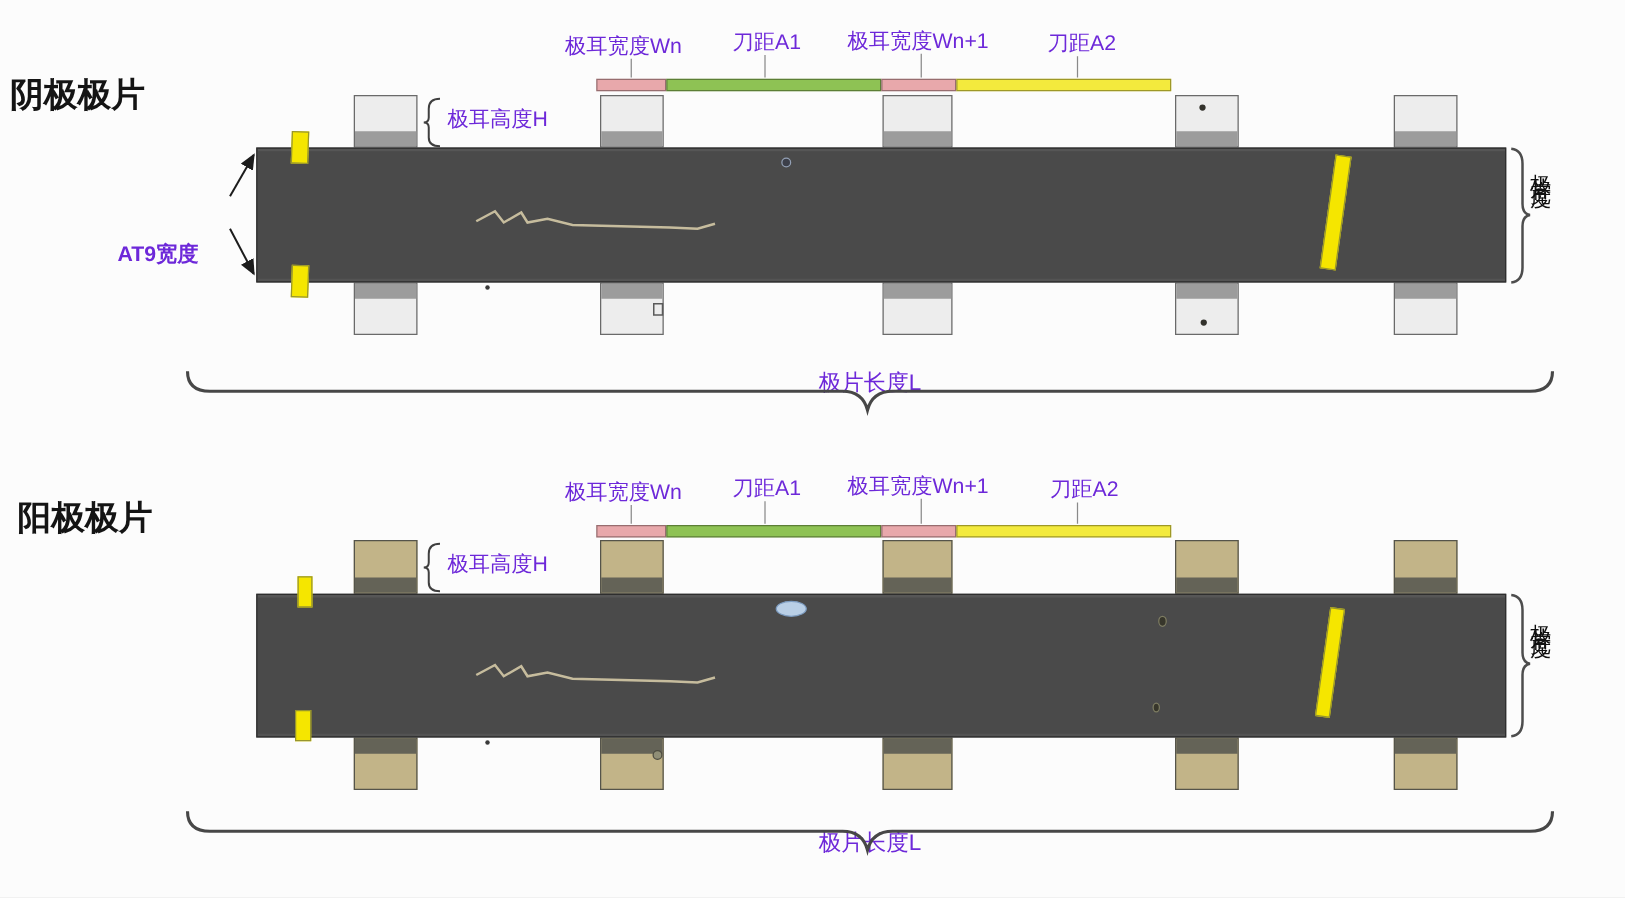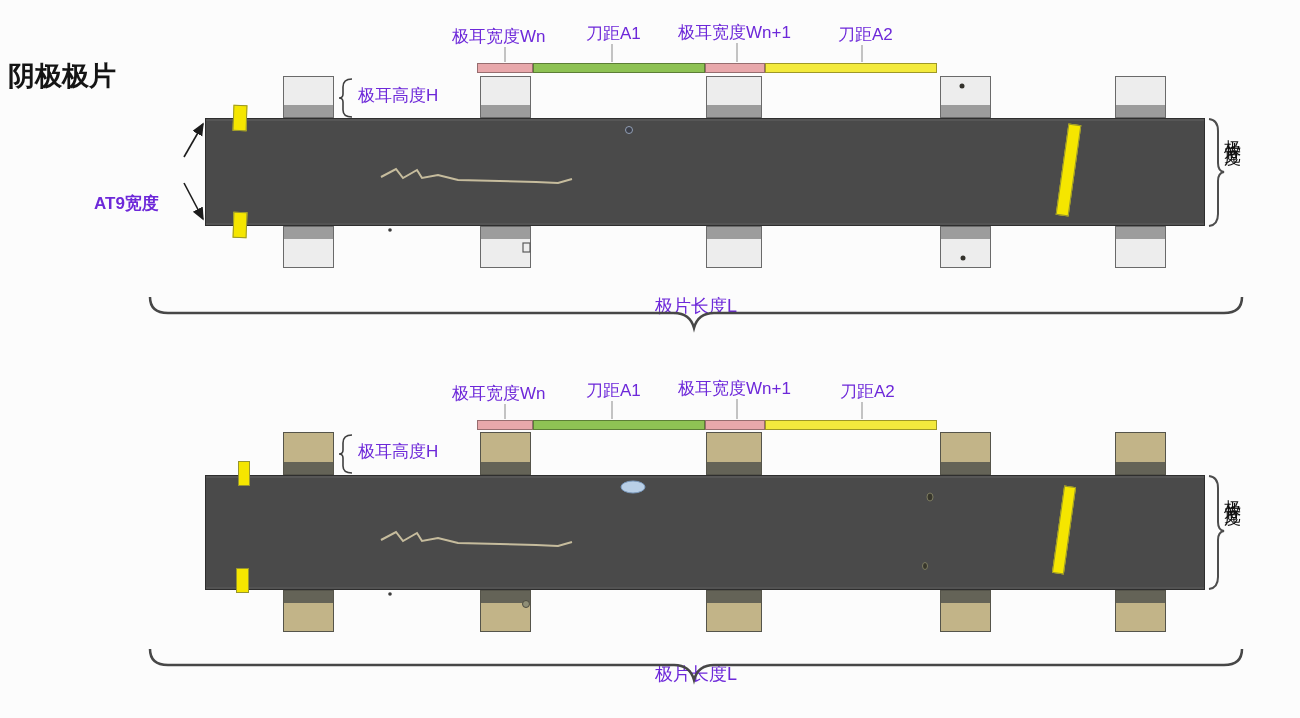--- a/index.html
+++ b/index.html
@@ -109,20 +109,21 @@
     <div class="tape" style="left:1062px;top:124px;width:13px;height:92px;transform:rotate(8deg);"></div>
 
     <div class="lbl" style="left:358px;top:86px;">极耳高度H</div>
     <div class="lbl bold" style="left:94px;top:164px;margin-top:30px;">AT9宽度</div>
     <div class="vtext" style="left:1224px;top:126px;">极片宽度</div>
     <div class="lbl big" style="left:655px;top:272px;">极片长度L</div>
   </div>
 
   <div class="group anode">
 
+    <div class="title" style="left:14px;top:396px;">阳极极片</div>
 
     <div class="bar pink" style="left:477px;width:56px;"></div>
     <div class="bar green" style="left:533px;width:172px;"></div>
     <div class="bar pink" style="left:705px;width:60px;"></div>
     <div class="bar yellow" style="left:765px;width:172px;"></div>
 
     <div class="lbl" style="left:452px;top:384px;">极耳宽度Wn</div>
     <div class="lbl" style="left:586px;top:381px;">刀距A1</div>
     <div class="lbl" style="left:678px;top:379px;">极耳宽度Wn+1</div>
     <div class="lbl" style="left:840px;top:382px;">刀距A2</div>

